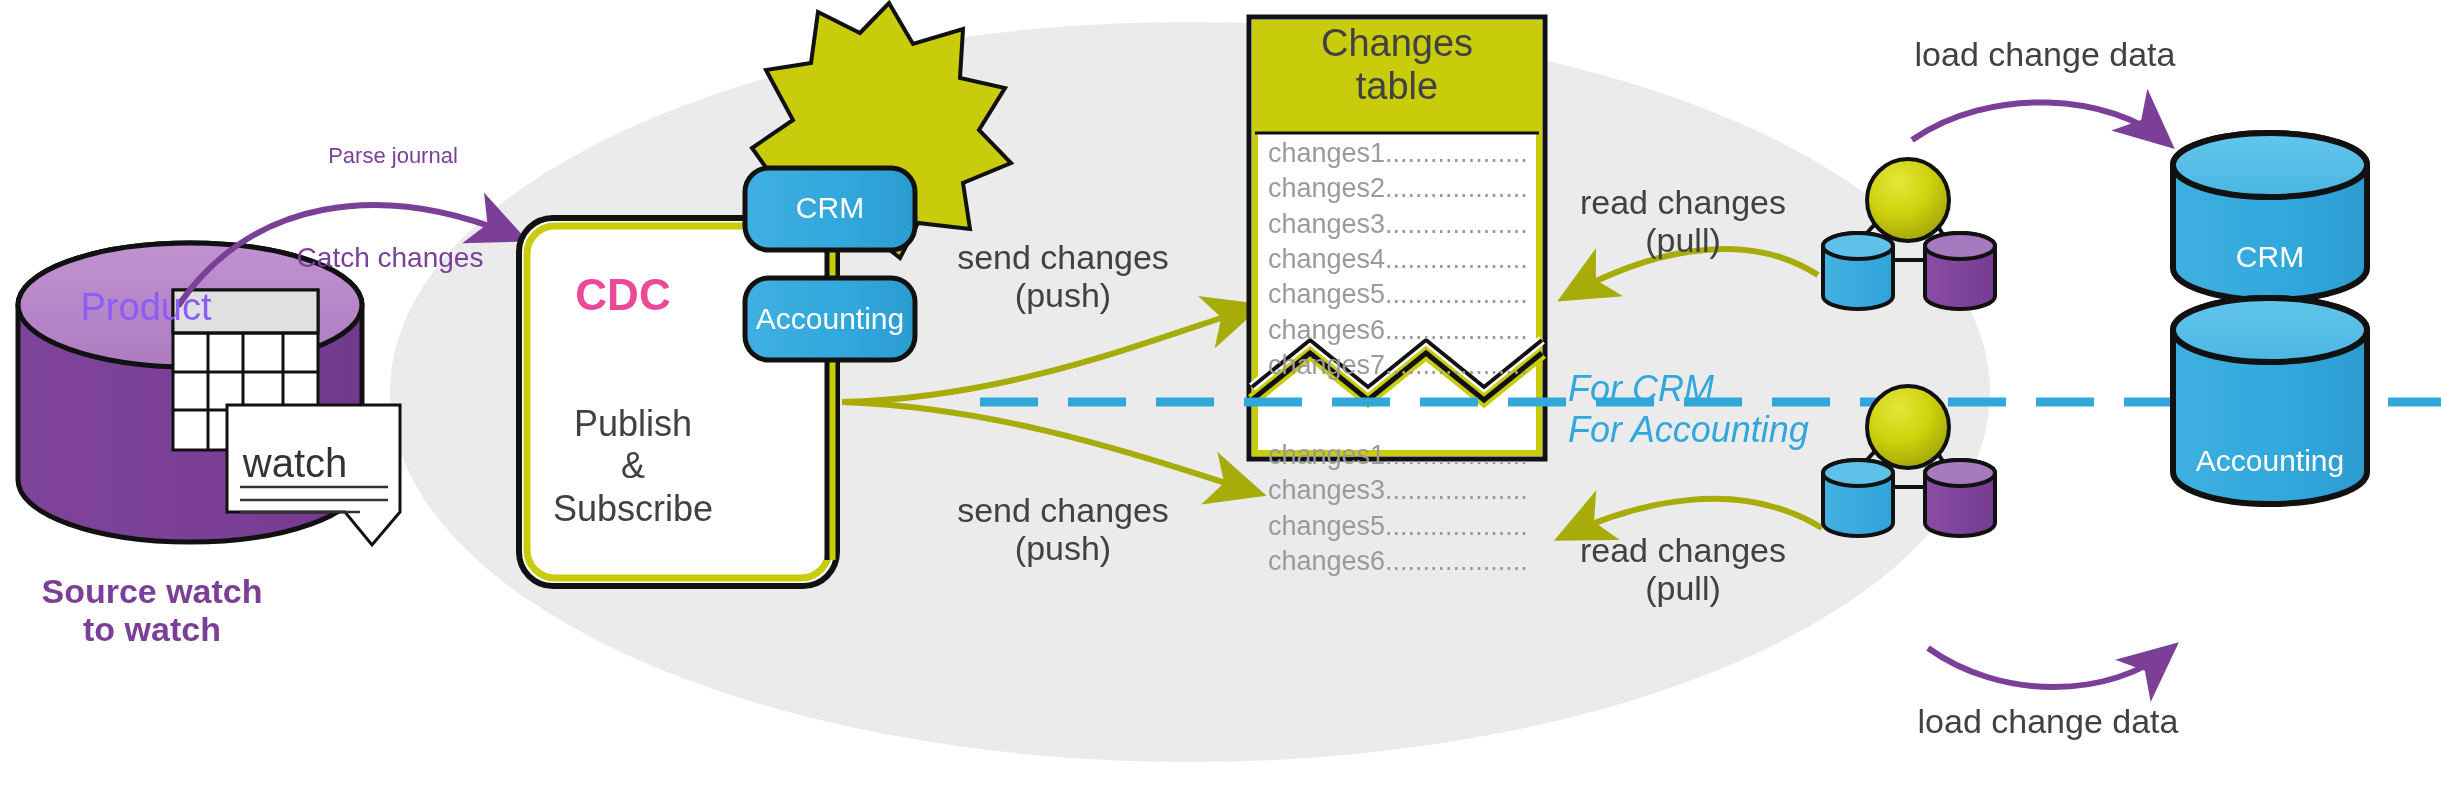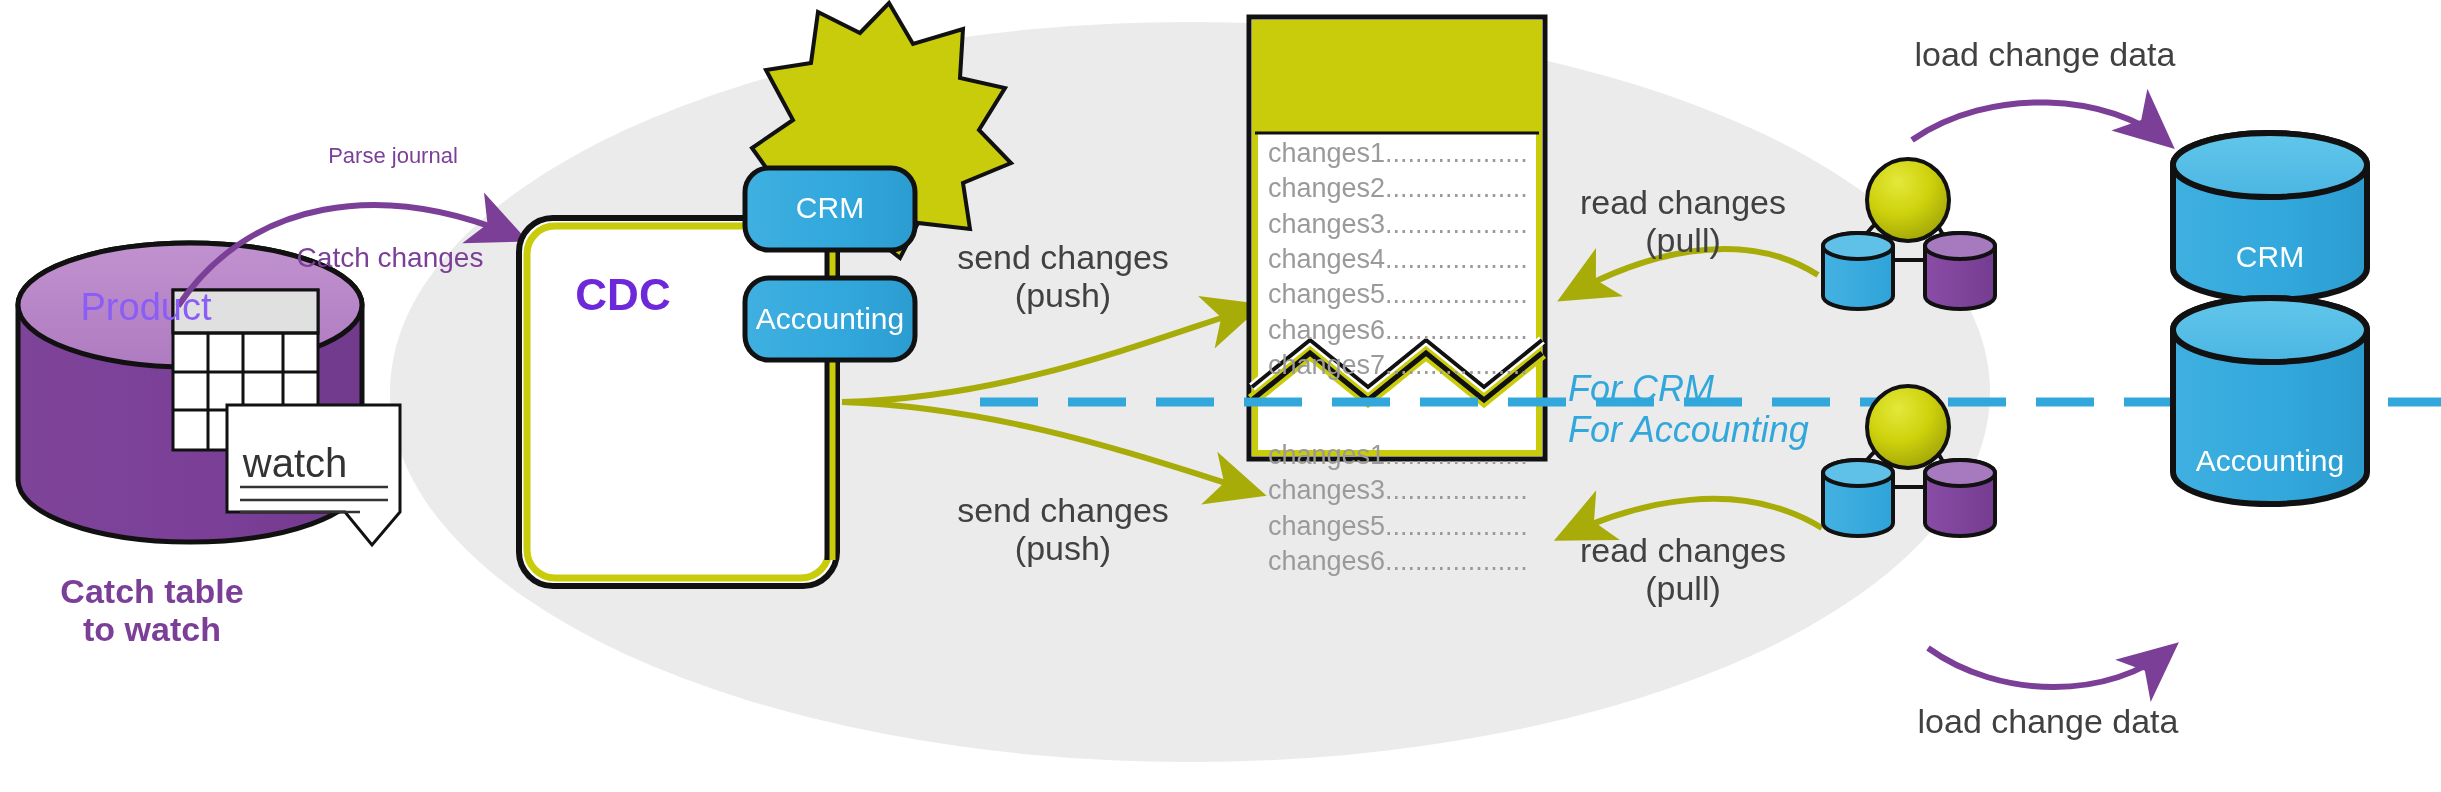--- a/index.html
+++ b/index.html
@@ -151,35 +151,40 @@
     <path d="M1928,648 C2000,700 2110,700 2172,648" fill="none" stroke="#7B3F98" stroke-width="6" marker-end="url(#arrPurple)"></path>
 
     <g>
       <path d="M2173,330 a97,32 0 0 1 194,0 L2367,472 a97,32 0 0 1 -194,0 Z" fill="url(#gradBlueBody)" stroke="#111" stroke-width="6"></path>
       <ellipse cx="2270" cy="330" rx="97" ry="32" fill="url(#gradBlueTop)" stroke="#111" stroke-width="6"></ellipse>
     </g>
   </svg>
 
   <div class="txt ctr" style="left:146px;top:286px;font-size:38px;color:#8b5cf6;">Product</div>
   <div class="txt ctr" style="left:295px;top:441px;font-size:40px;color:#333333;">watch</div>
-  <div class="txt ctr" style="left: 152px; top: 572px; font-size: 34px; font-weight: bold; color: rgb(123, 63, 152); white-space: pre-line;">Catch table
+  <div class="txt ctr" style="left: 152px; top: 572px; font-size: 34px; font-weight: bold; color: rgb(123, 63, 152); white-space: pre-line;">Source watch
 to watch</div>
 
   <div class="txt ctr" style="left:393px;top:144px;font-size:22px;color:#7B3F98;">Parse journal</div>
   <div class="txt ctr" style="left:390px;top:242px;font-size:28px;color:#7B3F98;">Catch changes</div>
 
-  <div class="txt ctr" style="left:623px;top:270px;font-size:44px;font-weight:bold;color:#6d28d9;">CDC</div>
+  <div class="txt ctr" style="left:623px;top:270px;font-size:44px;font-weight:bold;color:#ec4899;">CDC</div>
+  <div class="txt ctr" style="left: 633px; top: 403px; font-size: 36px; color: rgb(65, 65, 65); line-height: 1.18; white-space: pre-line;">Publish
+&amp;
+Subscribe</div>
   <div class="txt ctr" style="left:830px;top:191px;font-size:30px;color:#ffffff;">CRM</div>
   <div class="txt ctr" style="left:830px;top:302px;font-size:30px;color:#ffffff;">Accounting</div>
 
   <div class="txt ctr" style="left: 1063px; top: 238px; font-size: 34px; color: rgb(65, 65, 65); white-space: pre-line;">send changes
 (push)</div>
   <div class="txt ctr" style="left: 1063px; top: 491px; font-size: 34px; color: rgb(65, 65, 65); white-space: pre-line;">send changes
 (push)</div>
 
+  <div class="txt ctr" style="left: 1397px; top: 22px; font-size: 38px; color: rgb(65, 65, 65); white-space: pre-line;">Changes
+table</div>
 
   <div style="position:absolute;left:1268px;top:136px;width:262px;">
     <div class="row" style="font-size:27px;color:#9A9A9A;white-space:nowrap;overflow:hidden;line-height:1.31;"><span>changes1</span><span>........................</span></div>
     <div class="row" style="font-size:27px;color:#9A9A9A;white-space:nowrap;overflow:hidden;line-height:1.31;"><span>changes2</span><span>........................</span></div>
     <div class="row" style="font-size:27px;color:#9A9A9A;white-space:nowrap;overflow:hidden;line-height:1.31;"><span>changes3</span><span>........................</span></div>
     <div class="row" style="font-size:27px;color:#9A9A9A;white-space:nowrap;overflow:hidden;line-height:1.31;"><span>changes4</span><span>........................</span></div>
     <div class="row" style="font-size:27px;color:#9A9A9A;white-space:nowrap;overflow:hidden;line-height:1.31;"><span>changes5</span><span>........................</span></div>
     <div class="row" style="font-size:27px;color:#9A9A9A;white-space:nowrap;overflow:hidden;line-height:1.31;"><span>changes6</span><span>........................</span></div>
     <div class="row" style="font-size:27px;color:#9A9A9A;white-space:nowrap;overflow:hidden;line-height:1.31;"><span>changes7</span><span>........................</span></div>
   </div>

